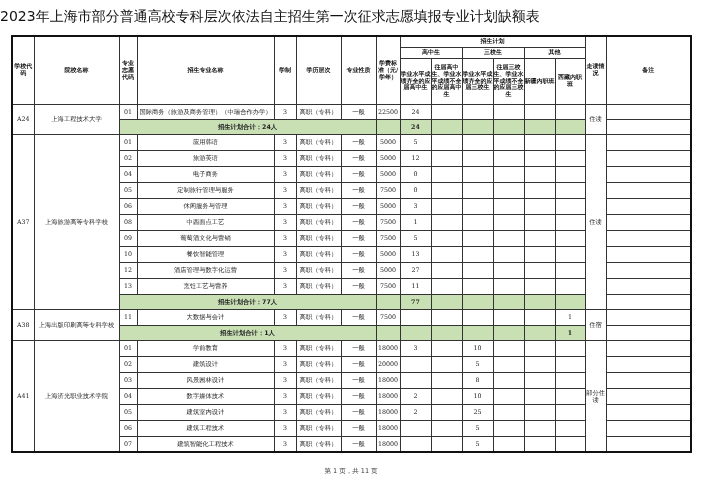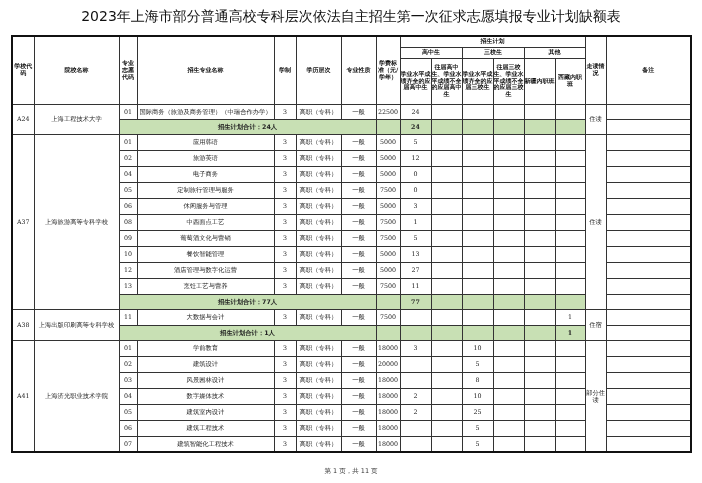--- a/index.html
+++ b/index.html
@@ -1,18 +1,18 @@
 <!DOCTYPE html>
 <html><head>
 <meta charset="utf-8">
 <style>
   html, body { margin:0; padding:0; background:#fff; }
   body { width:702px; height:483px; position:relative; overflow:hidden;
          font-family:"DejaVu Serif", "Liberation Serif", serif; color:#222; }
-  .title { position:absolute; top:8px; left:0; width:702px; text-align:center;
+  .title { position:absolute; top:8px; left:0; width:702px; text-align:left;
            font-family:"DejaVu Sans", "Liberation Sans", sans-serif; font-size:14px; color:#111; letter-spacing:0; }
   table.grid { position:absolute; top:35px; left:11px; border-collapse:collapse; table-layout:fixed; width:679px; }
   table.grid td, table.grid th { border:1px solid #333; padding:0; font-size:6.3px; line-height:1.15;
          text-align:center; vertical-align:middle; overflow:hidden; }
   table.grid th { font-family:"DejaVu Sans", "Liberation Sans", sans-serif; font-weight:bold; font-size:6px; color:#111; }
   .thick-top td { border-top:2px solid #111; }
   td.name { text-align:left; padding-left:2px; }
   tr.sum td.g { background:#c8e0b4; }
   tr.sum td.lbl { font-family:"DejaVu Sans", "Liberation Sans", sans-serif; font-weight:bold; font-size:6.3px; }
   tr.sum td.num { font-weight:bold; }

